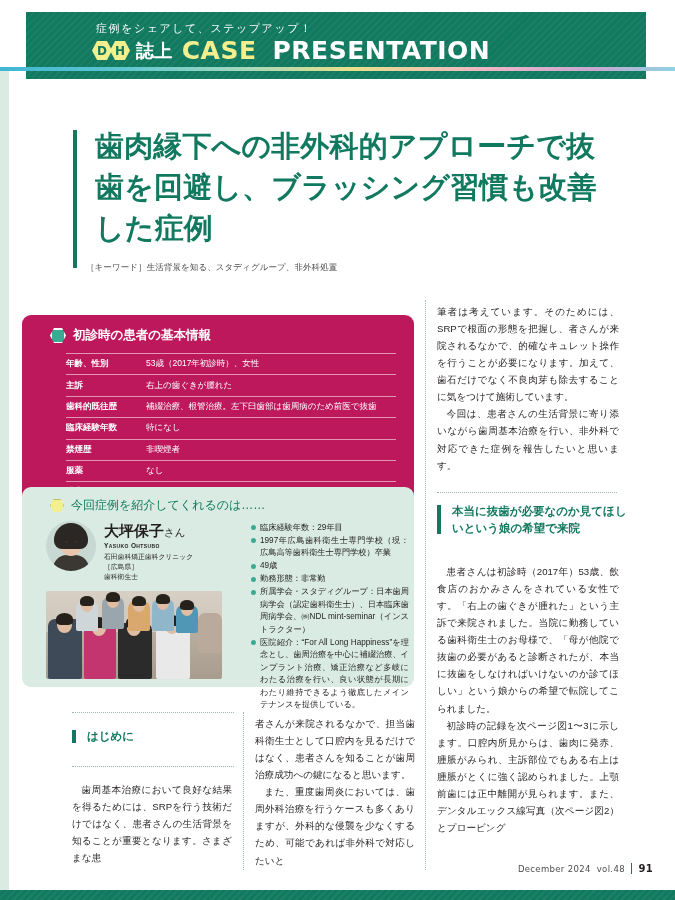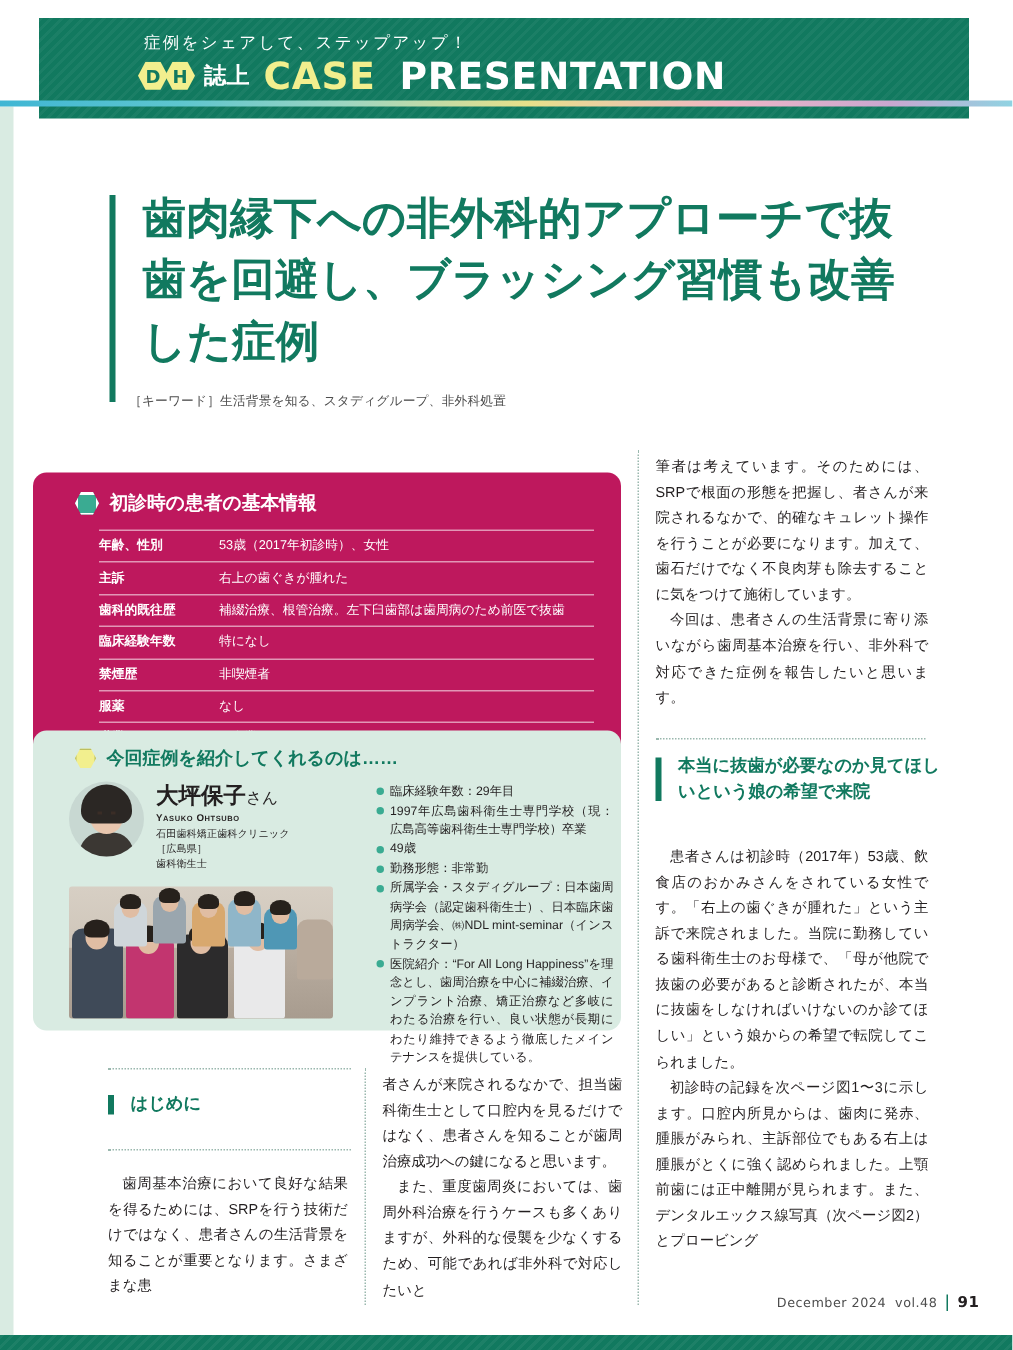--- a/index.html
+++ b/index.html
@@ -28,21 +28,21 @@
   .hexlogo{display:flex;align-items:center;margin-right:4px;}
   .hex{
     position:relative;width:20px;height:20px;background:#f2ef8e;
     clip-path:polygon(25% 3%,75% 3%,100% 50%,75% 97%,25% 97%,0% 50%);
     display:flex;align-items:center;justify-content:center;
     font-size:12px;font-weight:bold;color:#11795f;
     font-family:"DejaVu Sans","Liberation Sans",sans-serif;
   }
   .hex + .hex{margin-left:-2px;}
   .shijo{
-    font-size:15px;font-weight:bold;color:#ffffff;letter-spacing:.02em;
+    font-size:18px;font-weight:bold;color:#ffffff;letter-spacing:.02em;
     line-height:1;margin-right:7px;
   }
   .case-word{
     font-size:25px;font-weight:bold;color:#f2ef8e;letter-spacing:.02em;line-height:1;
     font-family:"DejaVu Sans","Liberation Sans",sans-serif;
   }
   .pres-word{
     font-size:25px;font-weight:bold;color:#ffffff;letter-spacing:.02em;line-height:1;
     margin-left:14px;
     font-family:"DejaVu Sans","Liberation Sans",sans-serif;
@@ -85,21 +85,21 @@
   .info-table td{
     font-size:8.5px;color:#ffffff;padding:4.2px 0;vertical-align:middle;font-weight:normal;
   }
   
   .author-card{
     position:absolute;left:22px;top:487px;width:392px;height:200px;
     background:#d9ebe2;border-radius:9px;
   }
   .author-head{
     display:flex;align-items:center;gap:7px;margin:10px 0 7px 28px;
-    font-size:12px;font-weight:bold;color:#11795f;
+    font-size:12px;font-weight:normal;color:#11795f;
   }
   .hex-bullet-g{
     width:12px;height:12px;background:#f2ef8e;border:1.6px solid #bdbf5e;
     clip-path:polygon(25% 3%,75% 3%,100% 50%,75% 97%,25% 97%,0% 50%);
     flex:0 0 auto;
   }
   .author-body{display:flex;margin-left:24px;}
   .author-left{width:205px;}
   .portrait-row{display:flex;gap:8px;align-items:flex-start;}
   .portrait{

